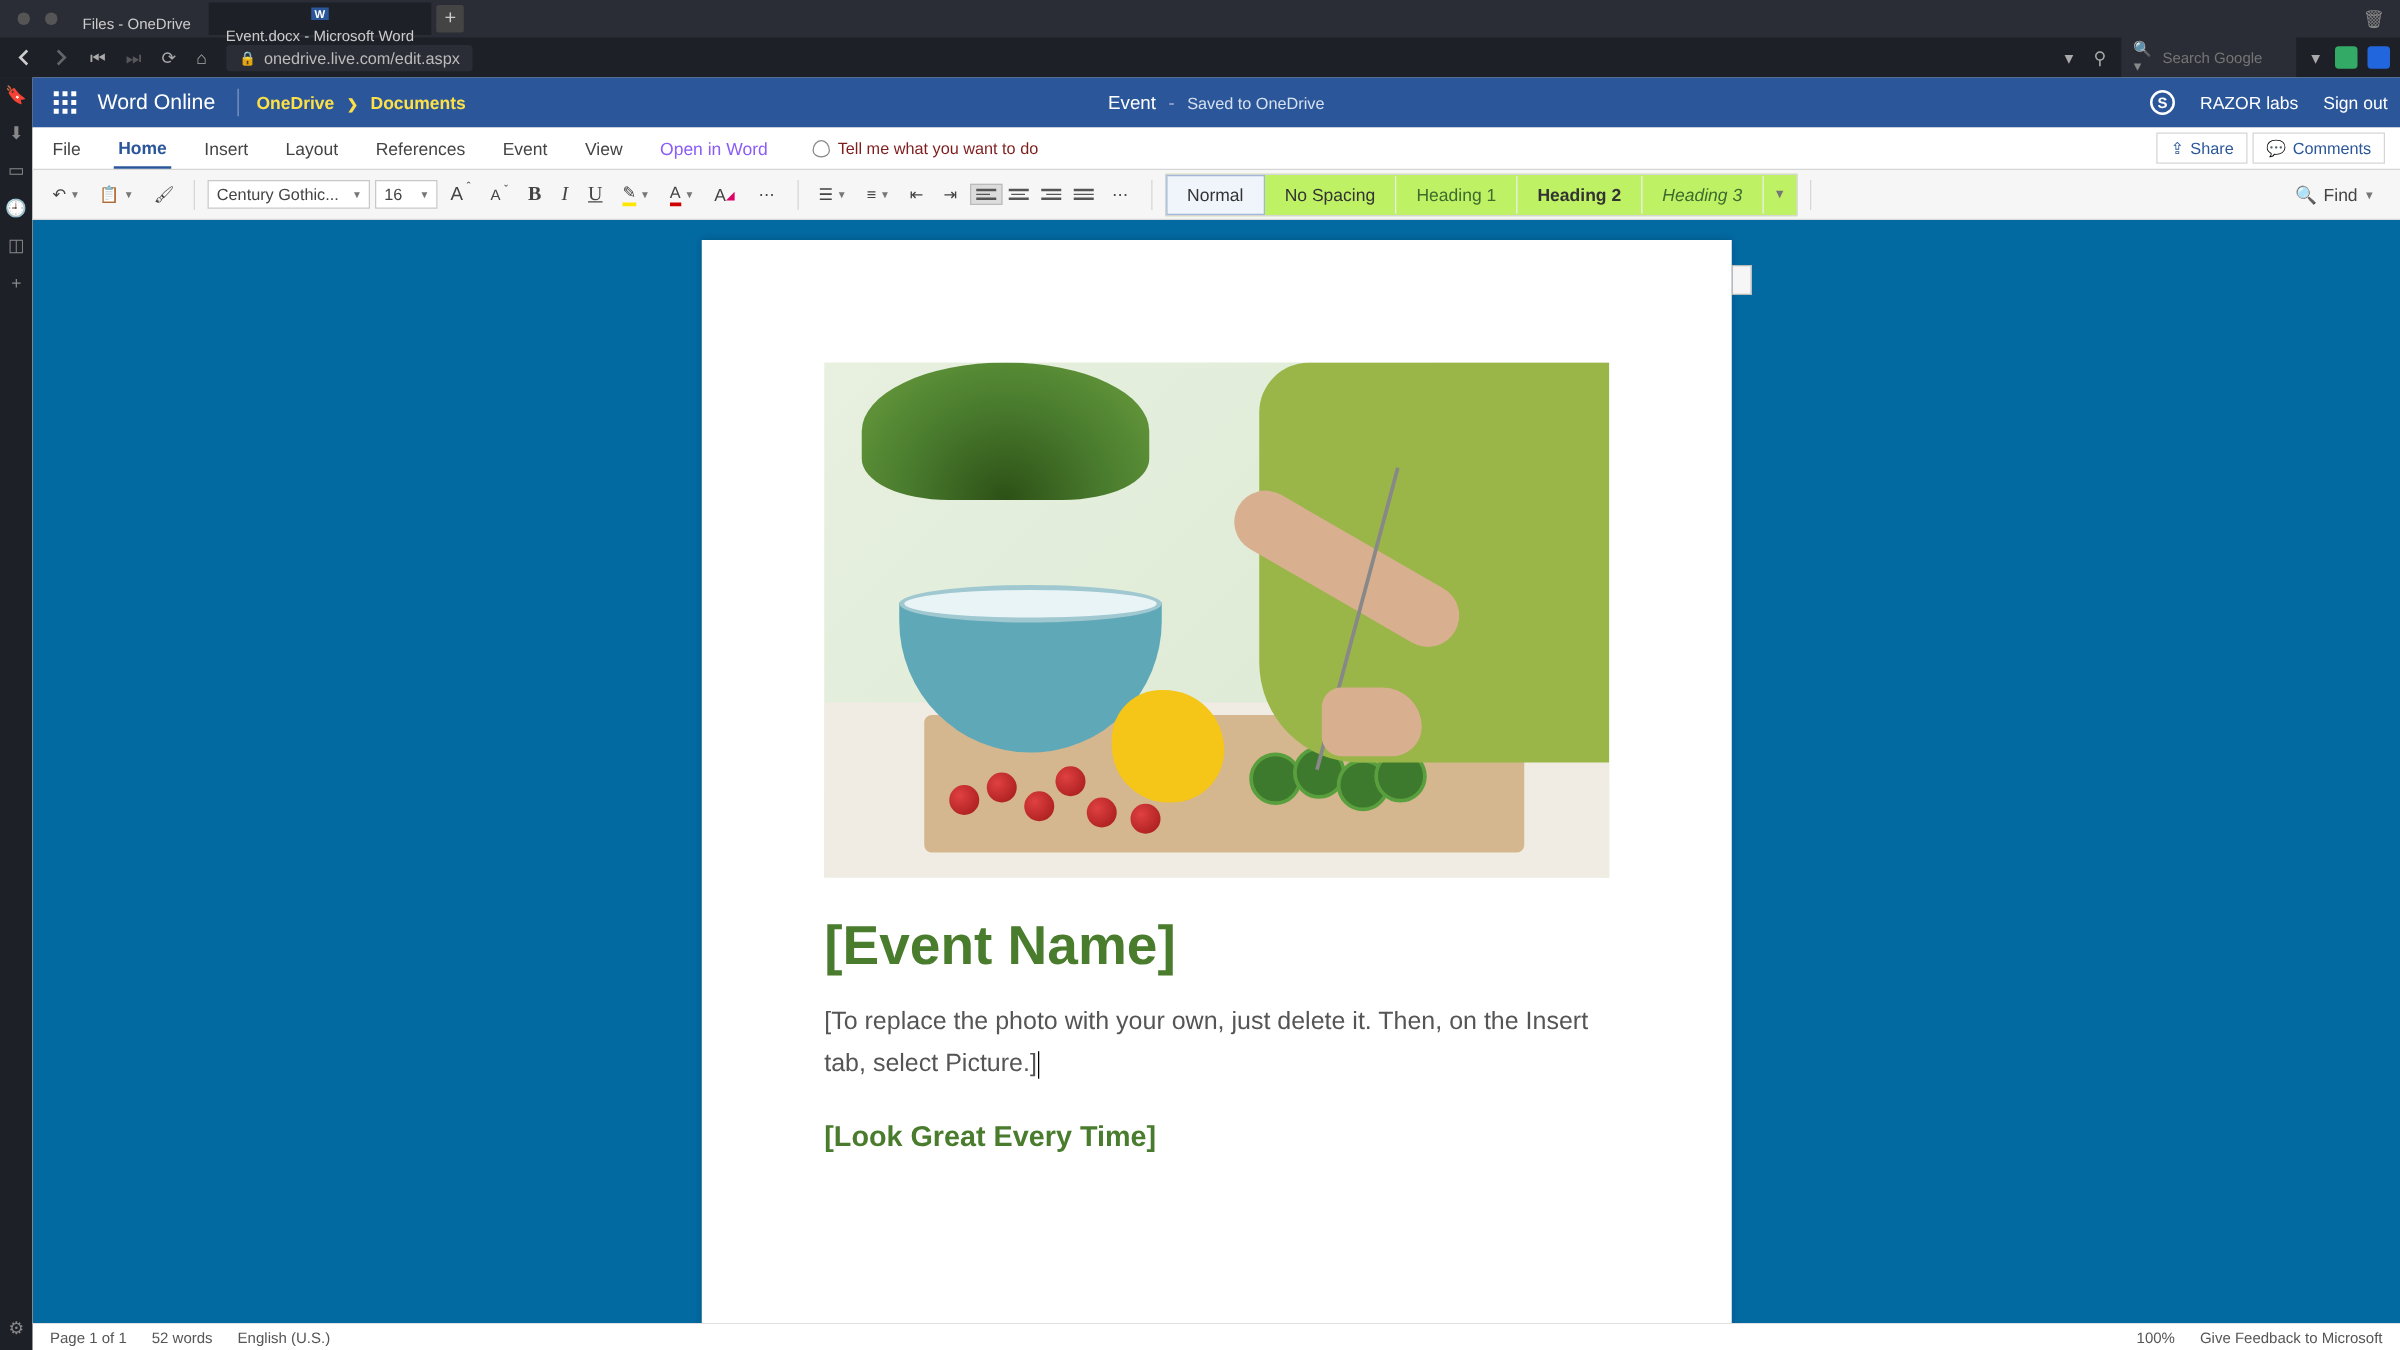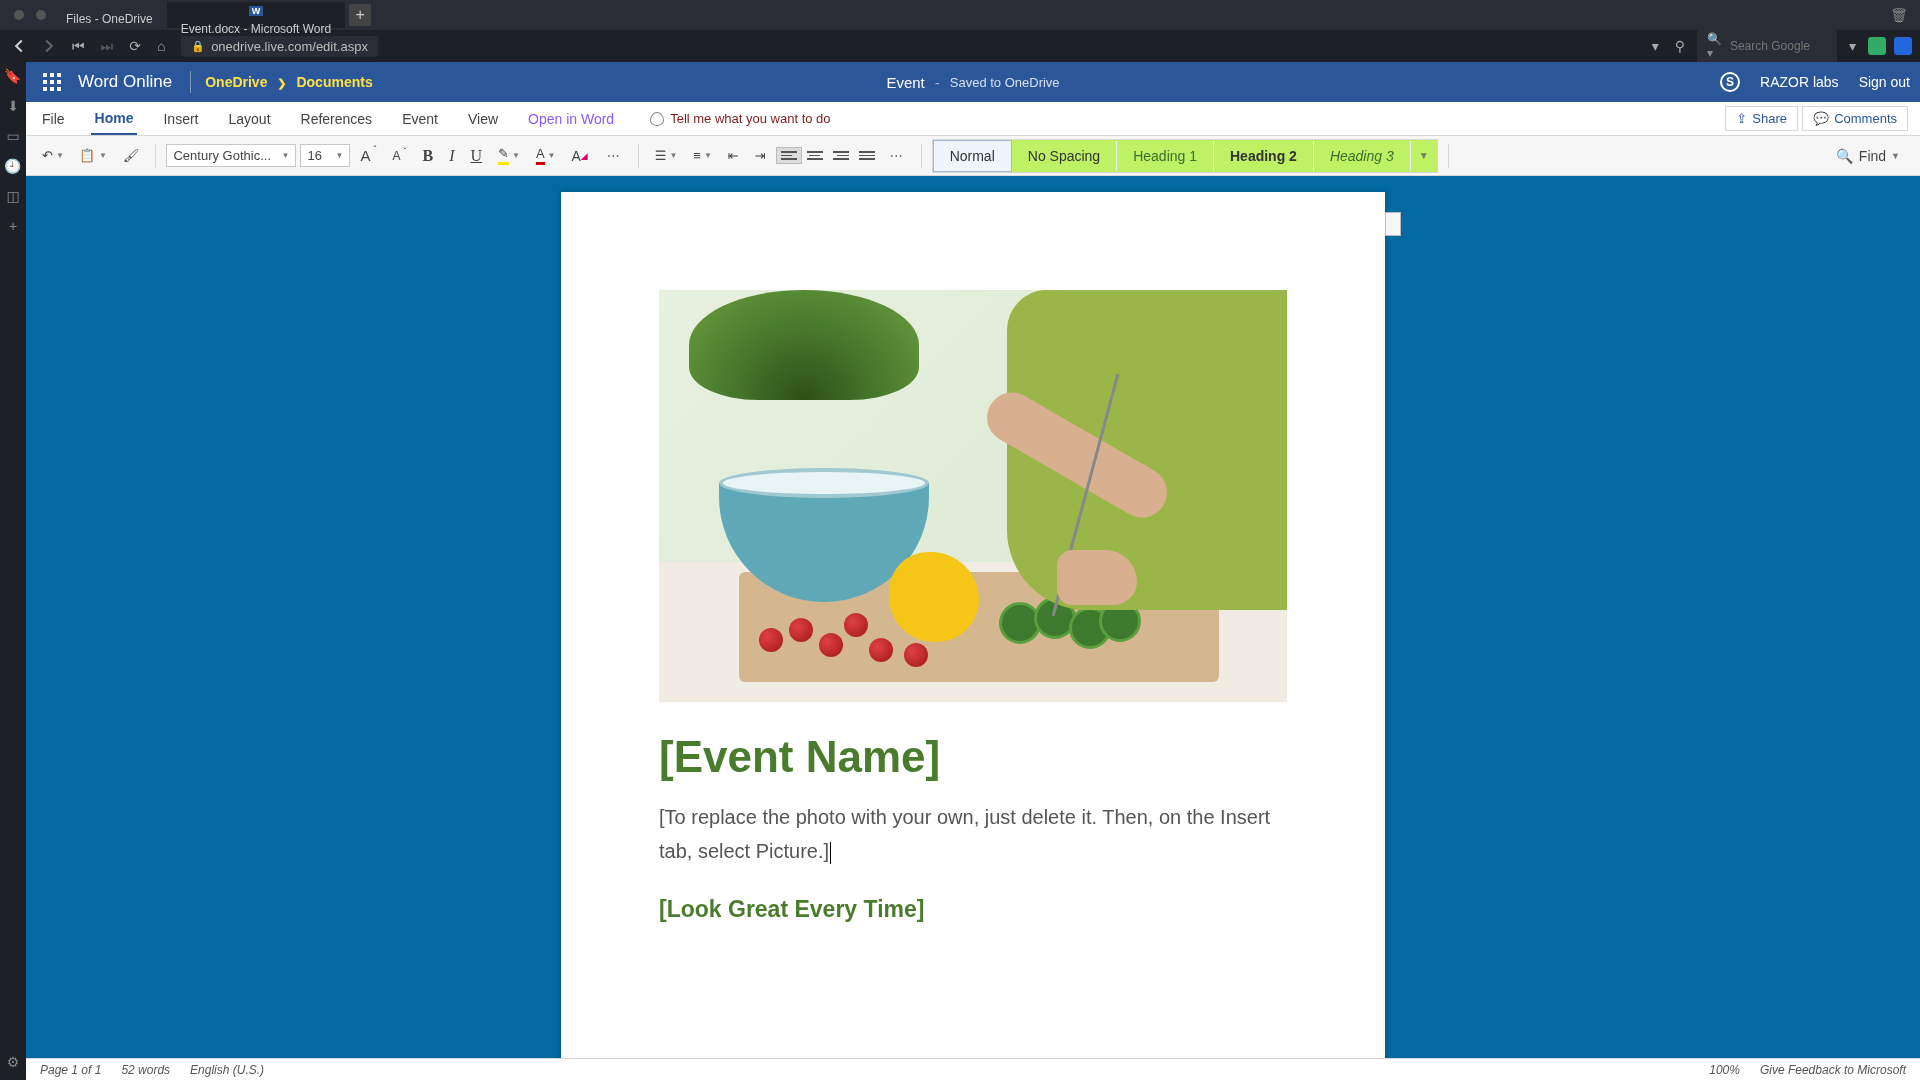--- a/index.html
+++ b/index.html
@@ -113,21 +113,21 @@
 .d-arm { position: absolute; right: 110px; top: 140px; width: 200px; height: 50px; background: #d8b090; border-radius: 30px; transform: rotate(30deg); }
 .d-hand { position: absolute; right: 150px; top: 260px; width: 80px; height: 55px; background: #d8b090; border-radius: 20px 40px 30px 20px; }
 .d-knife { position: absolute; right: 200px; top: 80px; width: 3px; height: 250px; background: #888; transform: rotate(15deg); }
 
 .doc-h1 { font-size: 44px; font-weight: bold; color: #4a7c2e; margin-bottom: 18px; }
 .doc-p { font-size: 20px; line-height: 1.7; color: #555; margin-bottom: 28px; }
 .doc-h2 { font-size: 23px; font-weight: bold; color: #4a7c2e; }
 .cursor-caret { display: inline-block; width: 1px; height: 22px; background: #000; vertical-align: middle; margin-left: 1px; }
 
 
-.statusbar { position: absolute; left: 26px; right: 0; bottom: 0; height: 22px; background: #fff; border-top: 1px solid #d6d6d6; display: flex; align-items: center; padding: 0 14px; font-size: 12px; color: #555; gap: 20px; font-style: italic; }
+.statusbar { position: absolute; left: 26px; right: 0; bottom: 0; height: 22px; background: #fff; border-top: 1px solid #d6d6d6; display: flex; align-items: center; padding: 0 14px; font-size: 12px; color: #555; gap: 20px; }
 .statusbar .sr { margin-left: auto; display: flex; gap: 20px; }
 </style>
 </head>
 <body>
 
 <div class="browser-tabs">
   <span class="tab-dot"></span>
   <span class="tab-dot"></span>
   <div class="tab">
     <span class="tab-icon-onedrive"></span>

